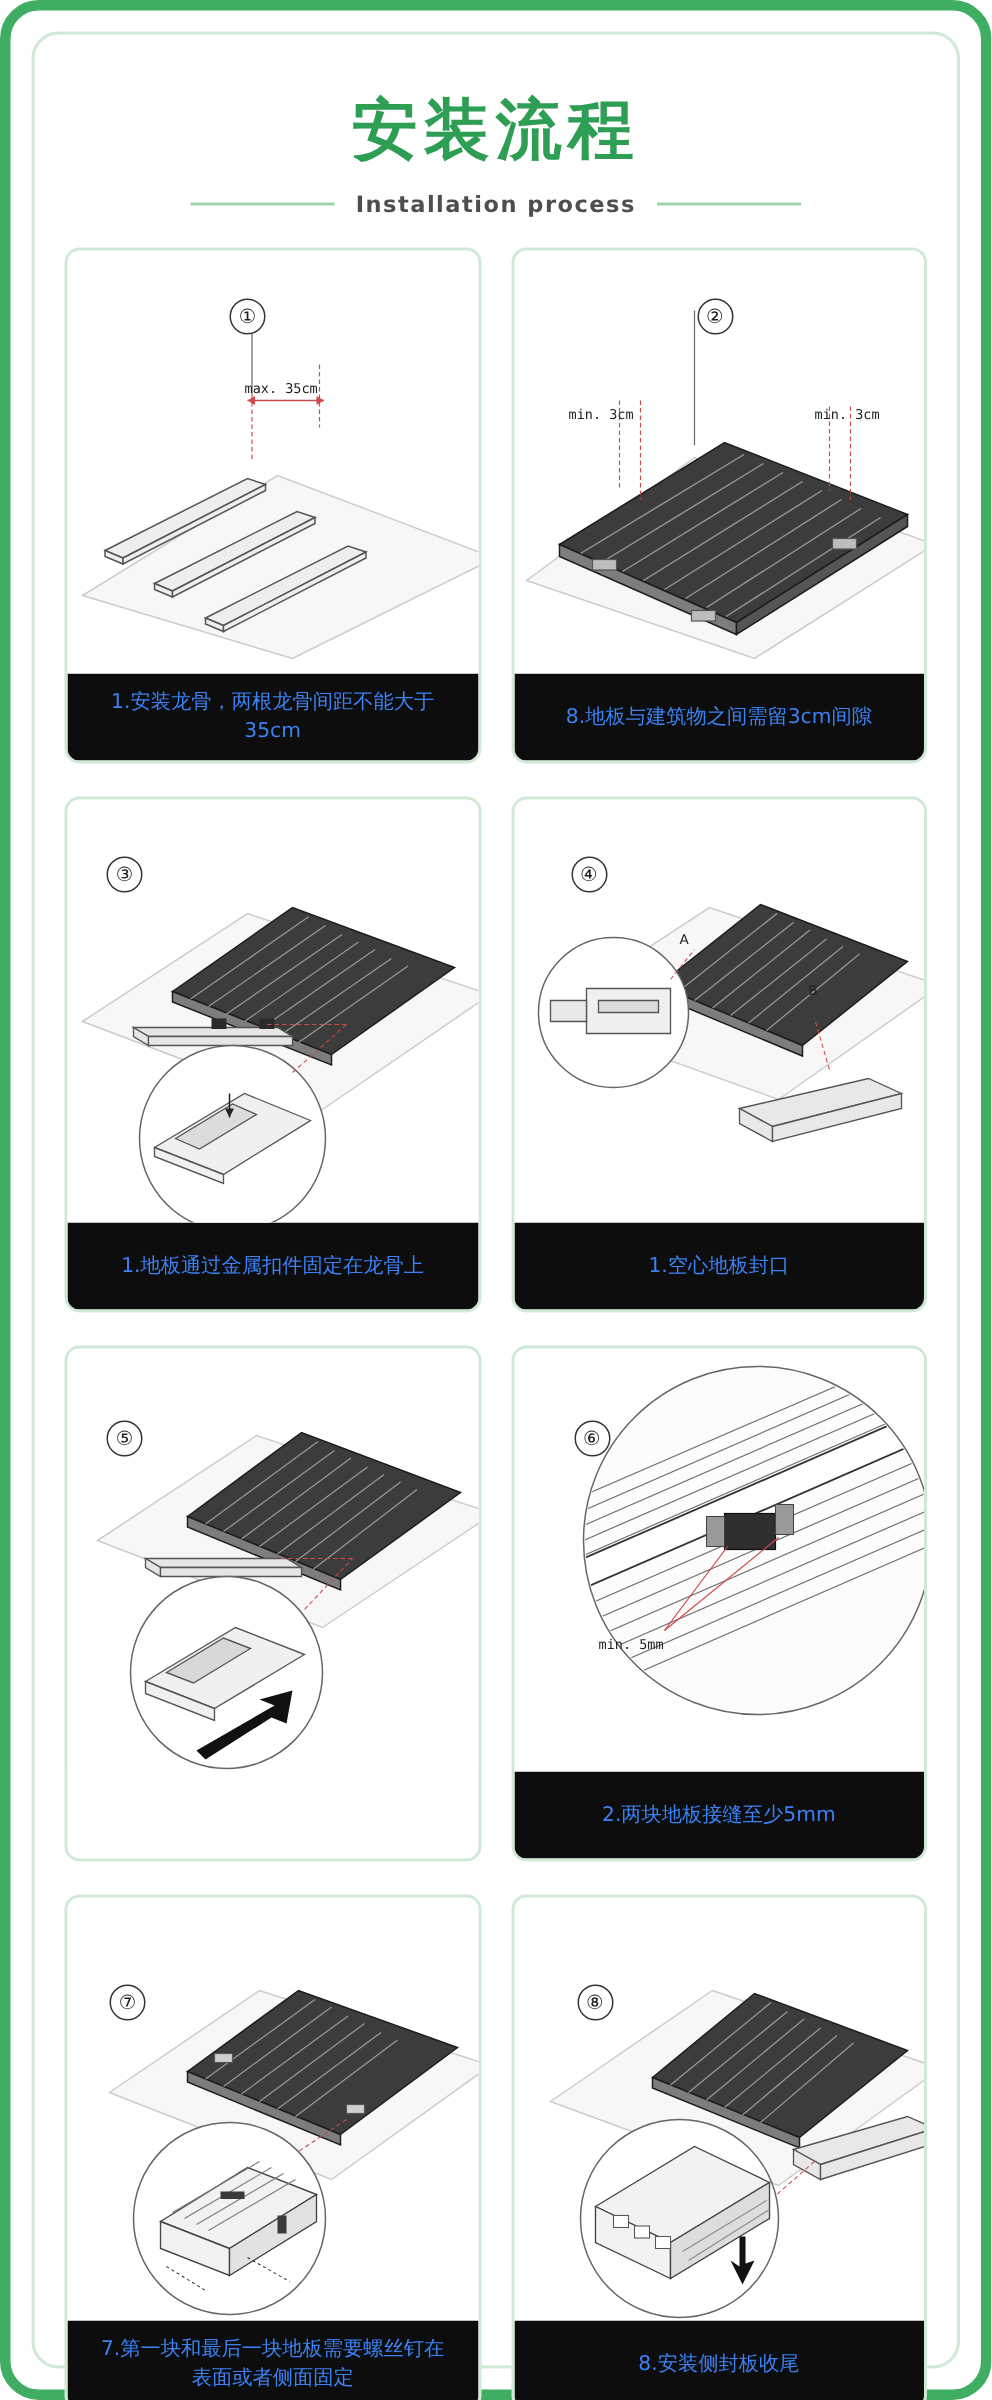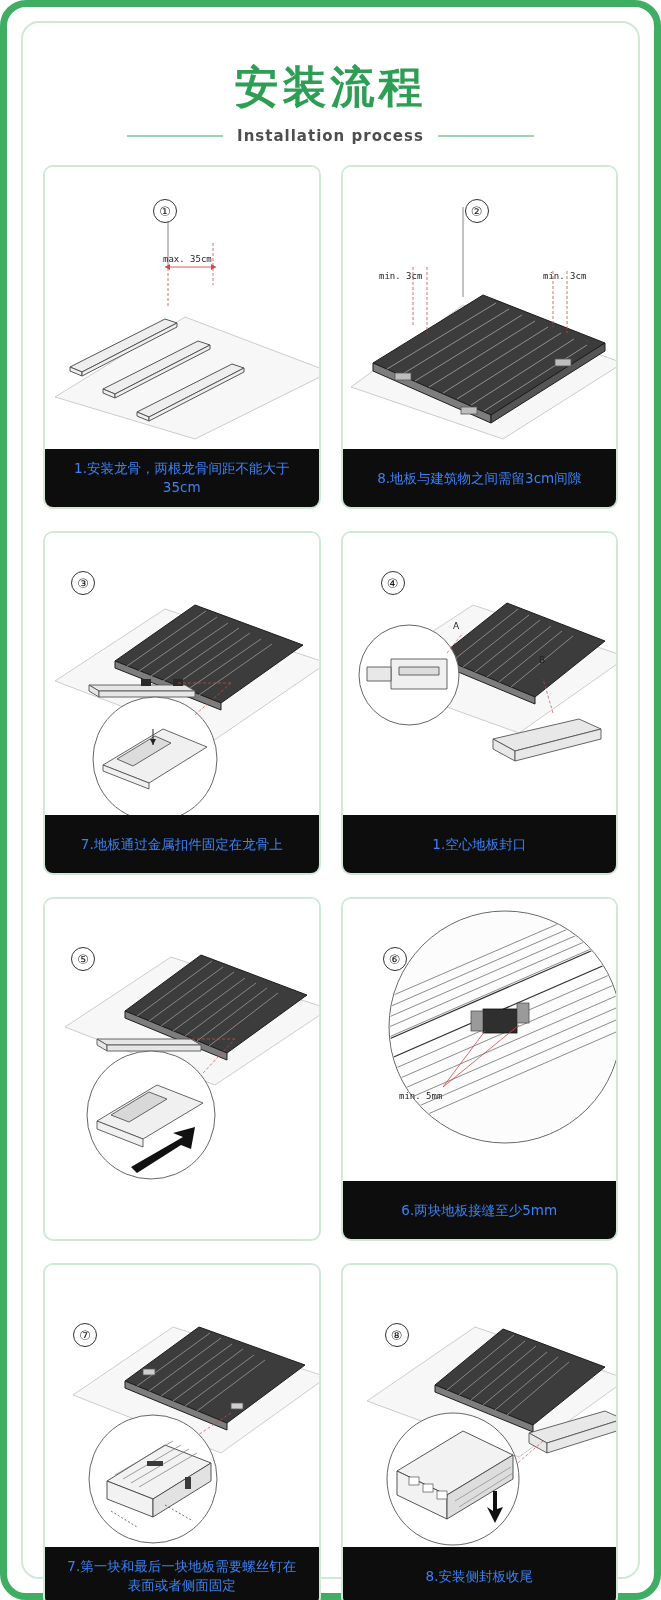--- a/index.html
+++ b/index.html
@@ -212,21 +212,21 @@
               <path d="M58 232 L118 196 L162 214 L104 250 Z"></path>
               <path d="M58 232 L104 250 L104 256 L58 238 Z"></path>
             </g>
             <g stroke="#555" stroke-width="0.9" fill="#dcdcdc">
               <path d="M72 226 L110 203 L126 210 L88 233 Z"></path>
             </g>
             <line x1="108" y1="196" x2="108" y2="212" stroke="#222" stroke-width="1"></line>
             <path d="M108 212 l-3 -6 l6 0 z" fill="#222"></path>
           </svg>
         </div>
-        <div class="caption">7.地板通过金属扣件固定在龙骨上</div>
+        <div class="caption">1.地板通过金属扣件固定在龙骨上</div>
       </div>
 
       <div class="card">
         <div class="figure">
           <div class="badge" style="left:38px;top:38px;">④</div>
           <svg width="290" height="282" viewBox="0 0 290 282">
             <path d="M20 144 L130 72 L284 124 L176 200 Z" fill="#f7f7f7" stroke="#cccccc" stroke-width="1"></path>
             <g>
               <path d="M96 124 L164 70 L262 108 L192 164 Z" fill="#3c3c3c" stroke="#1d1d1d" stroke-width="1"></path>
               <path d="M96 124 L192 164 L192 171 L96 131 Z" fill="#7d7d7d" stroke="#1d1d1d" stroke-width="1"></path>
@@ -337,21 +337,21 @@
               </g>
               <rect x="128" y="112" width="12" height="20" fill="#9a9a9a" stroke="#444" stroke-width="0.7"></rect>
               <rect x="174" y="104" width="12" height="20" fill="#9a9a9a" stroke="#444" stroke-width="0.7"></rect>
             </g>
 
             <line x1="100" y1="188" x2="142" y2="132" stroke="#cf4a4a" stroke-width="0.8"></line>
             <line x1="100" y1="188" x2="176" y2="126" stroke="#cf4a4a" stroke-width="0.8"></line>
             <text class="dimtext" x="56" y="200">min. 5mm</text>
           </svg>
         </div>
-        <div class="caption">6.两块地板接缝至少5mm</div>
+        <div class="caption">2.两块地板接缝至少5mm</div>
       </div>
 
       <div class="card">
         <div class="figure">
           <div class="badge" style="left:28px;top:58px;">⑦</div>
           <svg width="290" height="282" viewBox="0 0 290 282">
             <path d="M28 130 L128 62 L282 112 L176 188 Z" fill="#f7f7f7" stroke="#cccccc" stroke-width="1"></path>
             <g>
               <path d="M80 116 L154 62 L260 100 L182 158 Z" fill="#3c3c3c" stroke="#1d1d1d" stroke-width="1"></path>
               <path d="M80 116 L182 158 L182 165 L80 123 Z" fill="#7d7d7d" stroke="#1d1d1d" stroke-width="1"></path>

